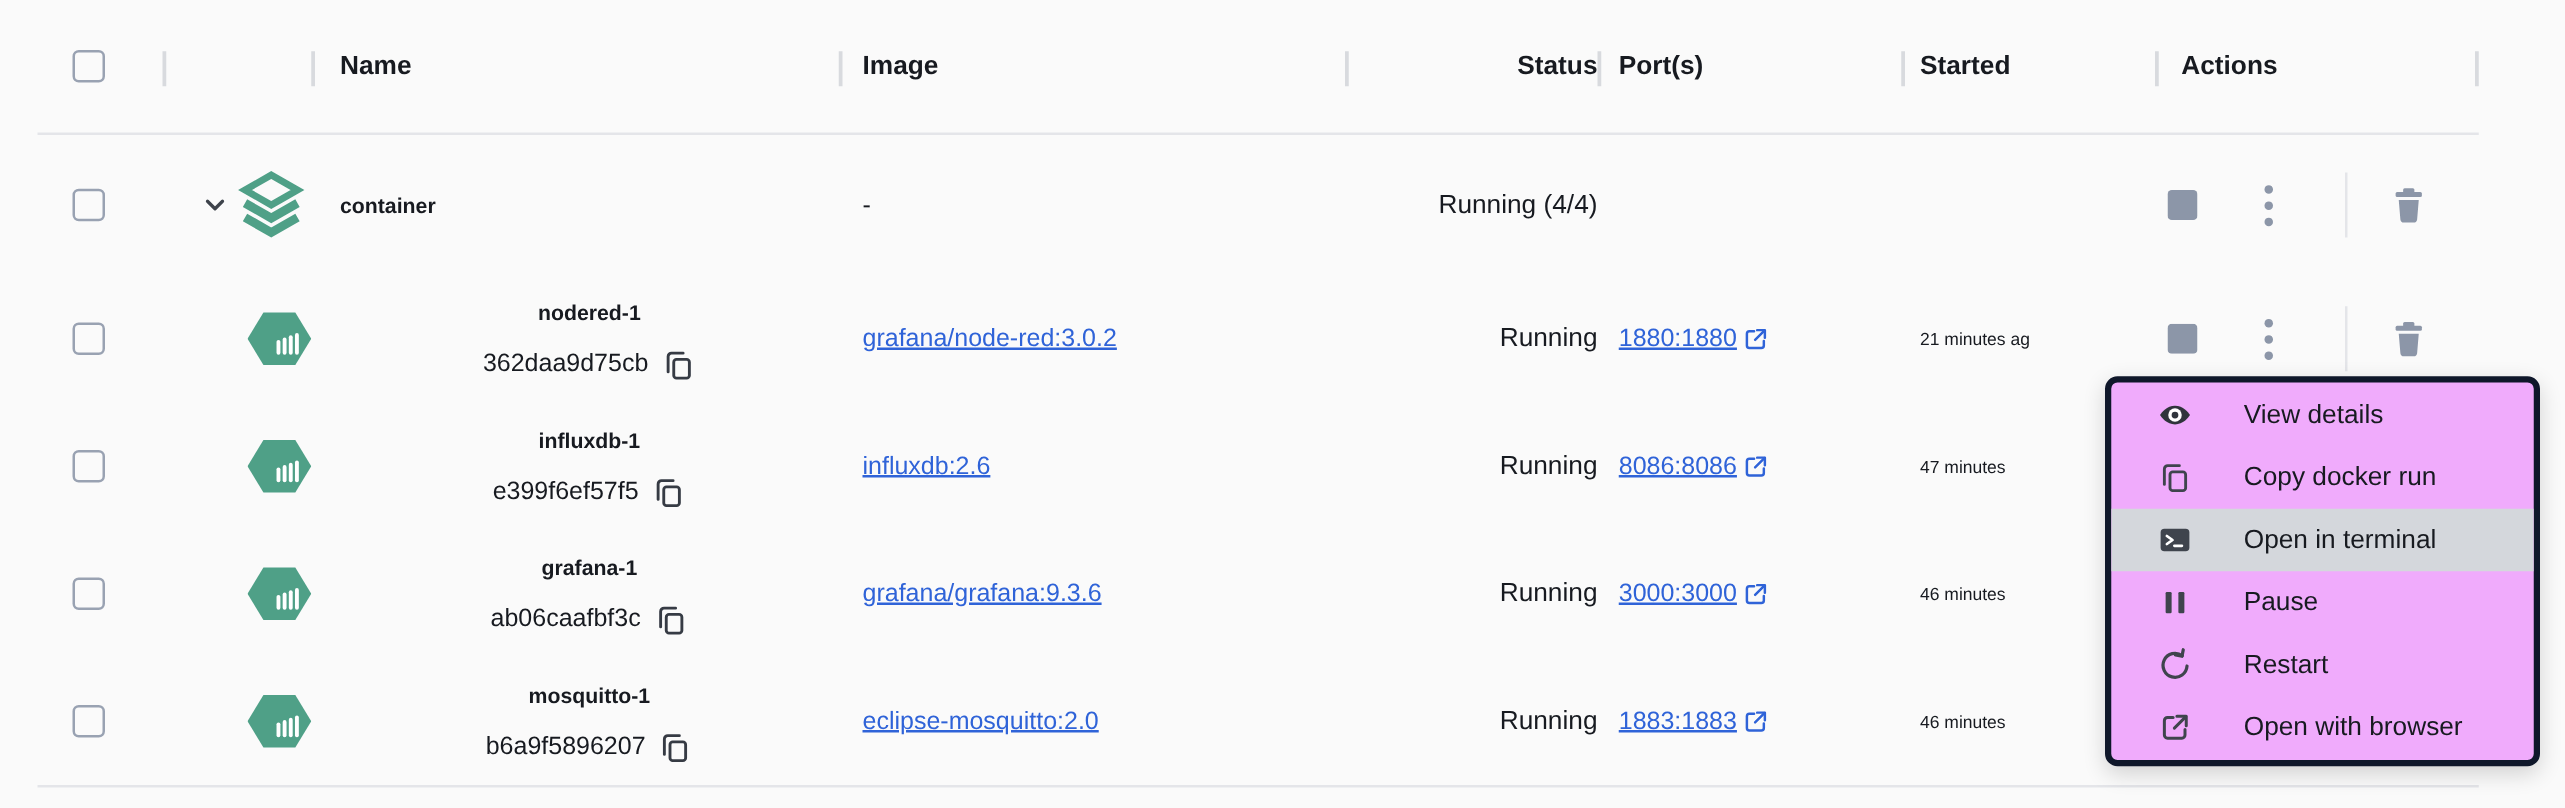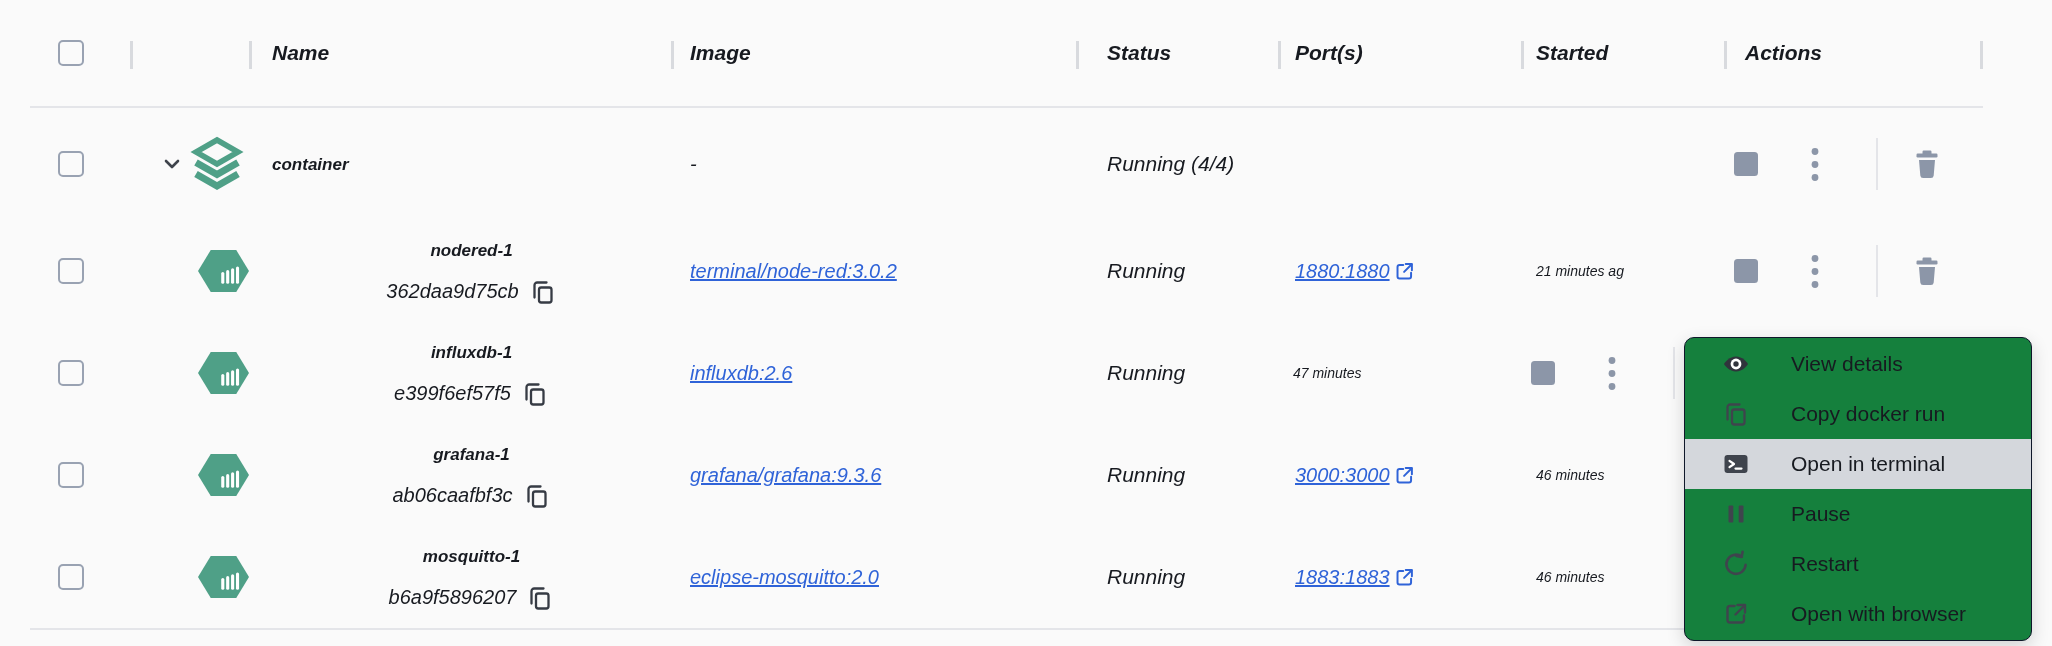--- a/index.html
+++ b/index.html
@@ -18,29 +18,28 @@
     background:var(--background);
     font-family:"Liberation Sans", sans-serif;
     color:var(--text);
     position:relative;
   }
   .table{margin-left:30px;width:1953px;}
   .grid-row{
     display:grid;
     grid-template-columns:100px 119px 422px 405px 202px 243px 203px 259px;
     align-items:center;
-    font-style:italic;
   }
   .header-row{height:108px;border-bottom:2px solid var(--divider);position:relative;}
   .header-cell{font-size:21px;font-weight:700;position:relative;height:100%;display:flex;align-items:center;}
   .header-cell .hsep{position:absolute;left:0;top:41px;width:3px;height:28px;background:var(--sep);}
   .header-row .hsep-end{position:absolute;right:0;top:41px;width:3px;height:28px;background:var(--sep);}
   .pl-name{padding-left:23px;}
   .pl-image{padding-left:19px;}
-  .pl-status{padding-left:31px;}
+  .pl-status{padding-left:31px;justify-content:flex-end;}
   .pl-ports{padding-left:17px;}
   .pl-started{padding-left:15px;}
   .pl-actions{padding-left:21px;}
   .row{height:102px;}
   .row.group{height:112px;}
   .cell{height:100%;display:flex;align-items:center;}
   .checkbox-cell{padding-left:28px;}
   .checkbox{width:26px;height:26px;border:2px solid #99A2B2;border-radius:5px;background:transparent;display:inline-block;cursor:pointer;}
   .expand-cell{padding-left:31px;gap:6px;}
   .icon-only-cell{padding-left:68px;}
@@ -59,23 +58,23 @@
   .trash-btn{margin-left:34px;cursor:pointer;flex:none;display:flex;}
   .grey-i{color:var(--action-icon-grey);}
   .green-i{color:var(--accent-green);}
   .dark-i{color:#3F444D;}
   .copy-i{color:#363B44;cursor:pointer;display:inline-flex;}
   .blue-i{color:var(--link-blue);display:inline-flex;}
   .bottom-line{height:0;border-bottom:2px solid var(--divider);}
   
   .context-menu{
     position:absolute;left:1684px;top:301px;width:348px;
-    background:#15803d;border:1px solid #0f172a;border-radius:10px;
+    background:#f0abfc;border:5px solid #0f172a;border-radius:10px;
     box-shadow:0 6px 18px rgba(0,0,0,0.16);
-    padding:1px 0;z-index:10;overflow:hidden;margin-top:36px;
+    padding:1px 0;z-index:10;overflow:hidden;
   }
   .menu-item{height:50px;display:flex;align-items:center;padding-left:36px;cursor:pointer;}
   .menu-item.highlighted{background:var(--menu-highlight);}
   .menu-icon{width:30px;display:flex;justify-content:center;flex:none;}
   .menu-label{margin-left:40px;font-size:21px;color:#171A20;white-space:nowrap;}
 </style>
 </head>
 <body>
 
 <svg width="0" height="0" style="position:absolute">
@@ -229,21 +228,21 @@
       <span class="id-line">
         <span class="container-id">362daa9d75cb</span>
         <span class="copy-i">
             <svg width="28" height="28" viewBox="0 0 28 28">
               <use href="#def-copy"></use>
             </svg>
           </span>
       </span>
     </div>
     <div class="cell pl-image">
-        <a class="link">terminal/node-red:3.0.2</a>
+        <a class="link">grafana/node-red:3.0.2</a>
       </div>
     <div class="cell pl-status">
         <span class="status-text">Running</span>
       </div>
     <div class="cell pl-ports ports-cell">
       <a class="link">1880:1880</a>
       <span class="blue-i">
           <svg width="23" height="23" viewBox="0 0 28 28">
             <use href="#def-external"></use>
           </svg>
@@ -289,20 +288,28 @@
             </svg>
           </span>
       </span>
     </div>
     <div class="cell pl-image">
         <a class="link">influxdb:2.6</a>
       </div>
     <div class="cell pl-status">
         <span class="status-text">Running</span>
       </div>
+    <div class="cell pl-ports ports-cell">
+      <a class="link">8086:8086</a>
+      <span class="blue-i">
+          <svg width="23" height="23" viewBox="0 0 28 28">
+            <use href="#def-external"></use>
+          </svg>
+        </span>
+    </div>
     <div class="cell pl-started">
         <span class="started-text">47 minutes</span>
       </div>
     <div class="cell actions-cell">
       <svg class="stop-btn grey-i" viewBox="0 0 24 24">
           <use href="#def-stop"></use>
         </svg>
       <span class="kebab-btn">
           <svg class="grey-i" width="10" height="35" viewBox="0 0 10 35">
             <use href="#def-kebab"></use>

